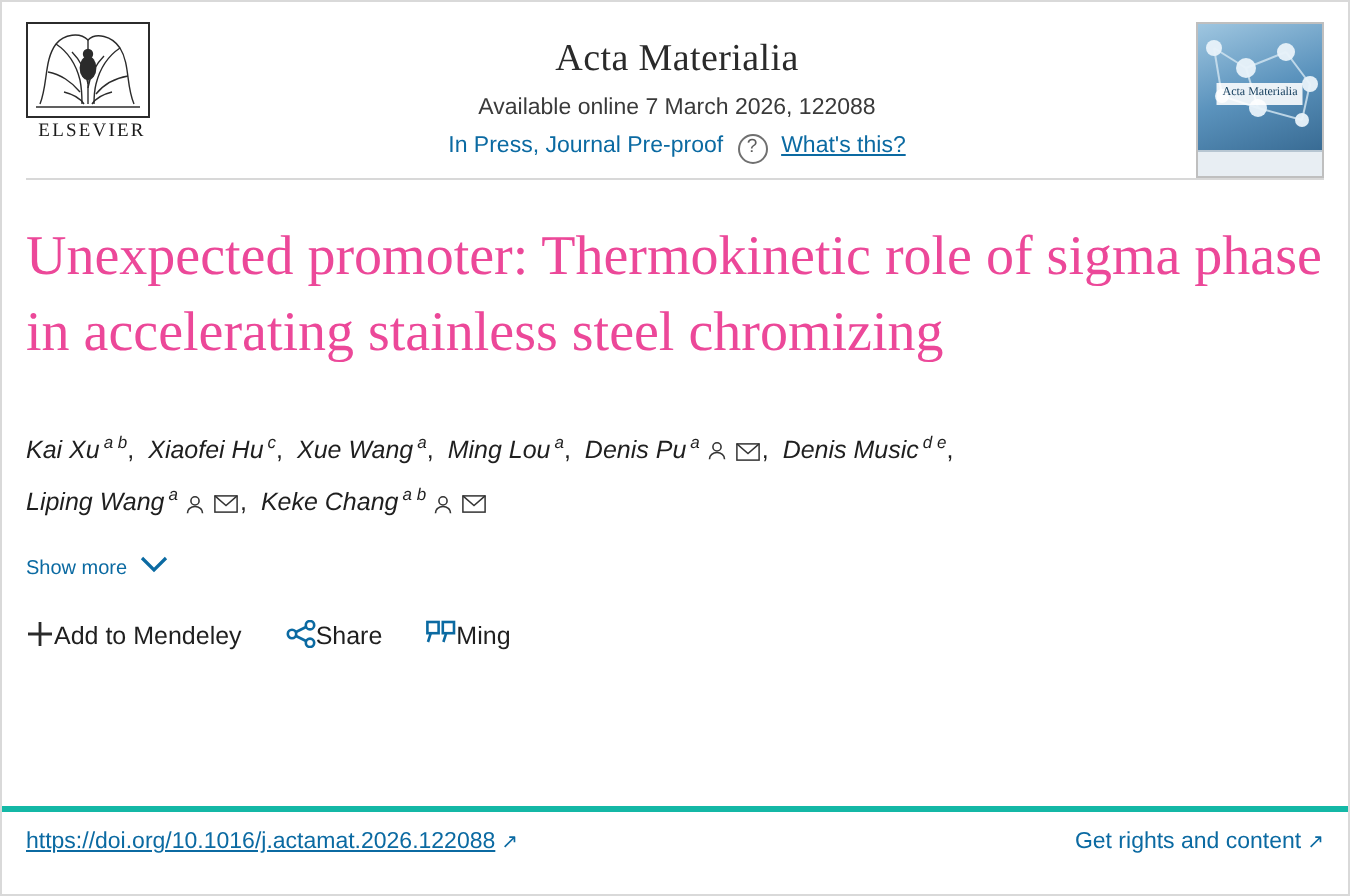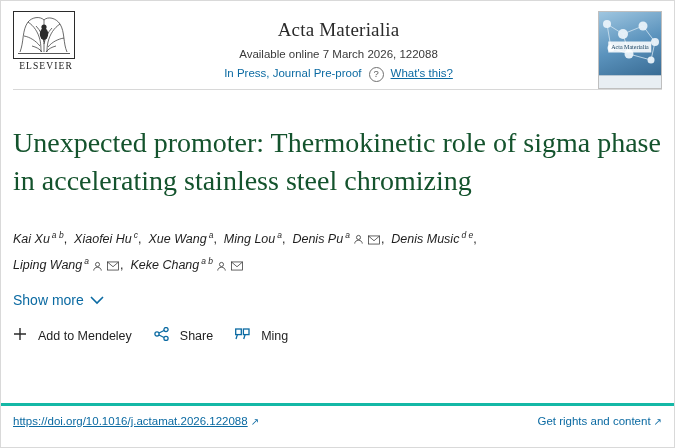--- a/index.html
+++ b/index.html
@@ -138,22 +138,22 @@
     border: none;
     border-top: 1px solid #d8d8d8;
     margin: 0 12px;
   }
 
   
   .title {
     font-family: "Liberation Serif", serif;
     font-size: 28px;
     line-height: 38px;
-    color: #14532d;
-    margin: 34px 12px 0 12px;
+    color: #ec4899;
+    margin: 20px 12px 0 12px;
     font-weight: normal;
   }
 
   
   .authors {
     margin: 24px 12px 0 12px;
     font-size: 12.5px;
     line-height: 22px;
     color: #1f1f1f;
   }
@@ -176,40 +176,40 @@
     vertical-align: middle;
     margin: 0 1px 0 3px;
     cursor: pointer;
     line-height: 0;
   }
   .sep { color:#1f1f1f; }
 
   .showmore {
     margin: 16px 12px 0 12px;
     color: #0b6aa2;
-    font-size: 14px;
+    font-size: 10px;
     display: inline-flex;
     align-items: center;
     gap: 6px;
     cursor: pointer;
   }
 
   
   .actions {
     display: flex;
     align-items: center;
     gap: 22px;
     margin: 18px 12px 0 12px;
     font-size: 12.5px;
     color: #1f1f1f;
   }
   .action {
     display: inline-flex;
     align-items: center;
-    gap: 11px;
+    gap: 0;
     cursor: pointer;
   }
   .action .lbl { color:#1f1f1f; }
 
   
   .footer {
     position: absolute;
     left: 0; right: 0; bottom: 0;
     border-top: 3px solid #14b8a6;
     display: flex;

